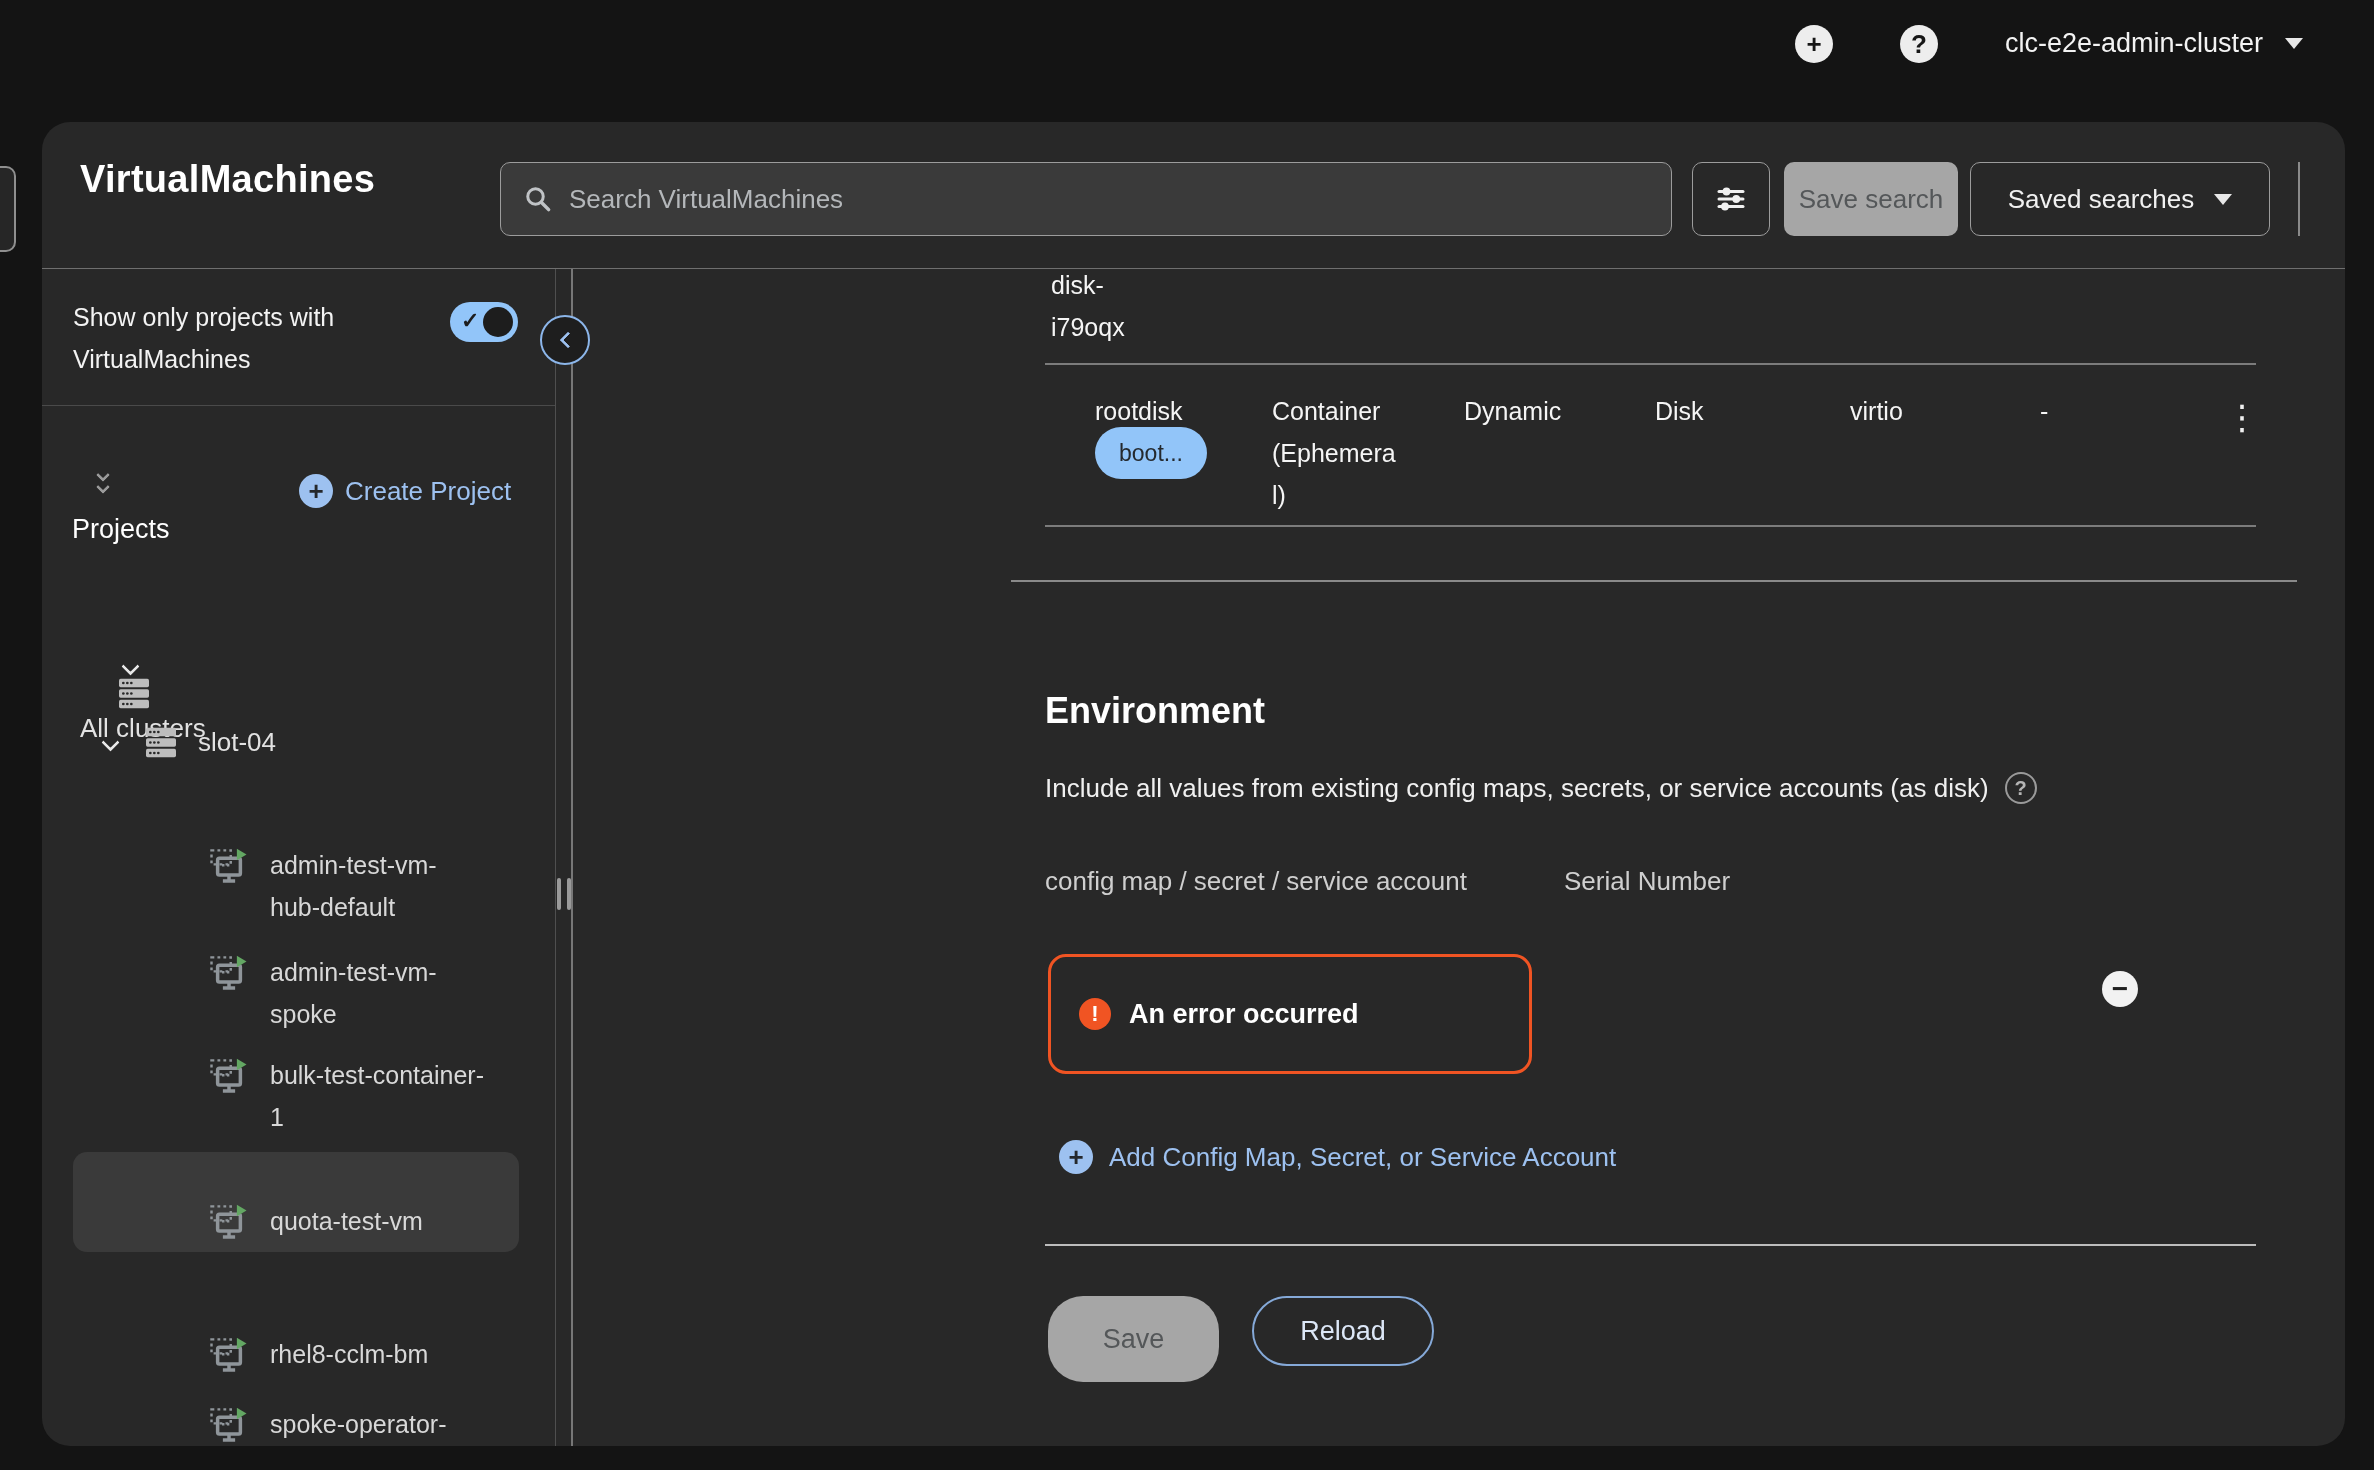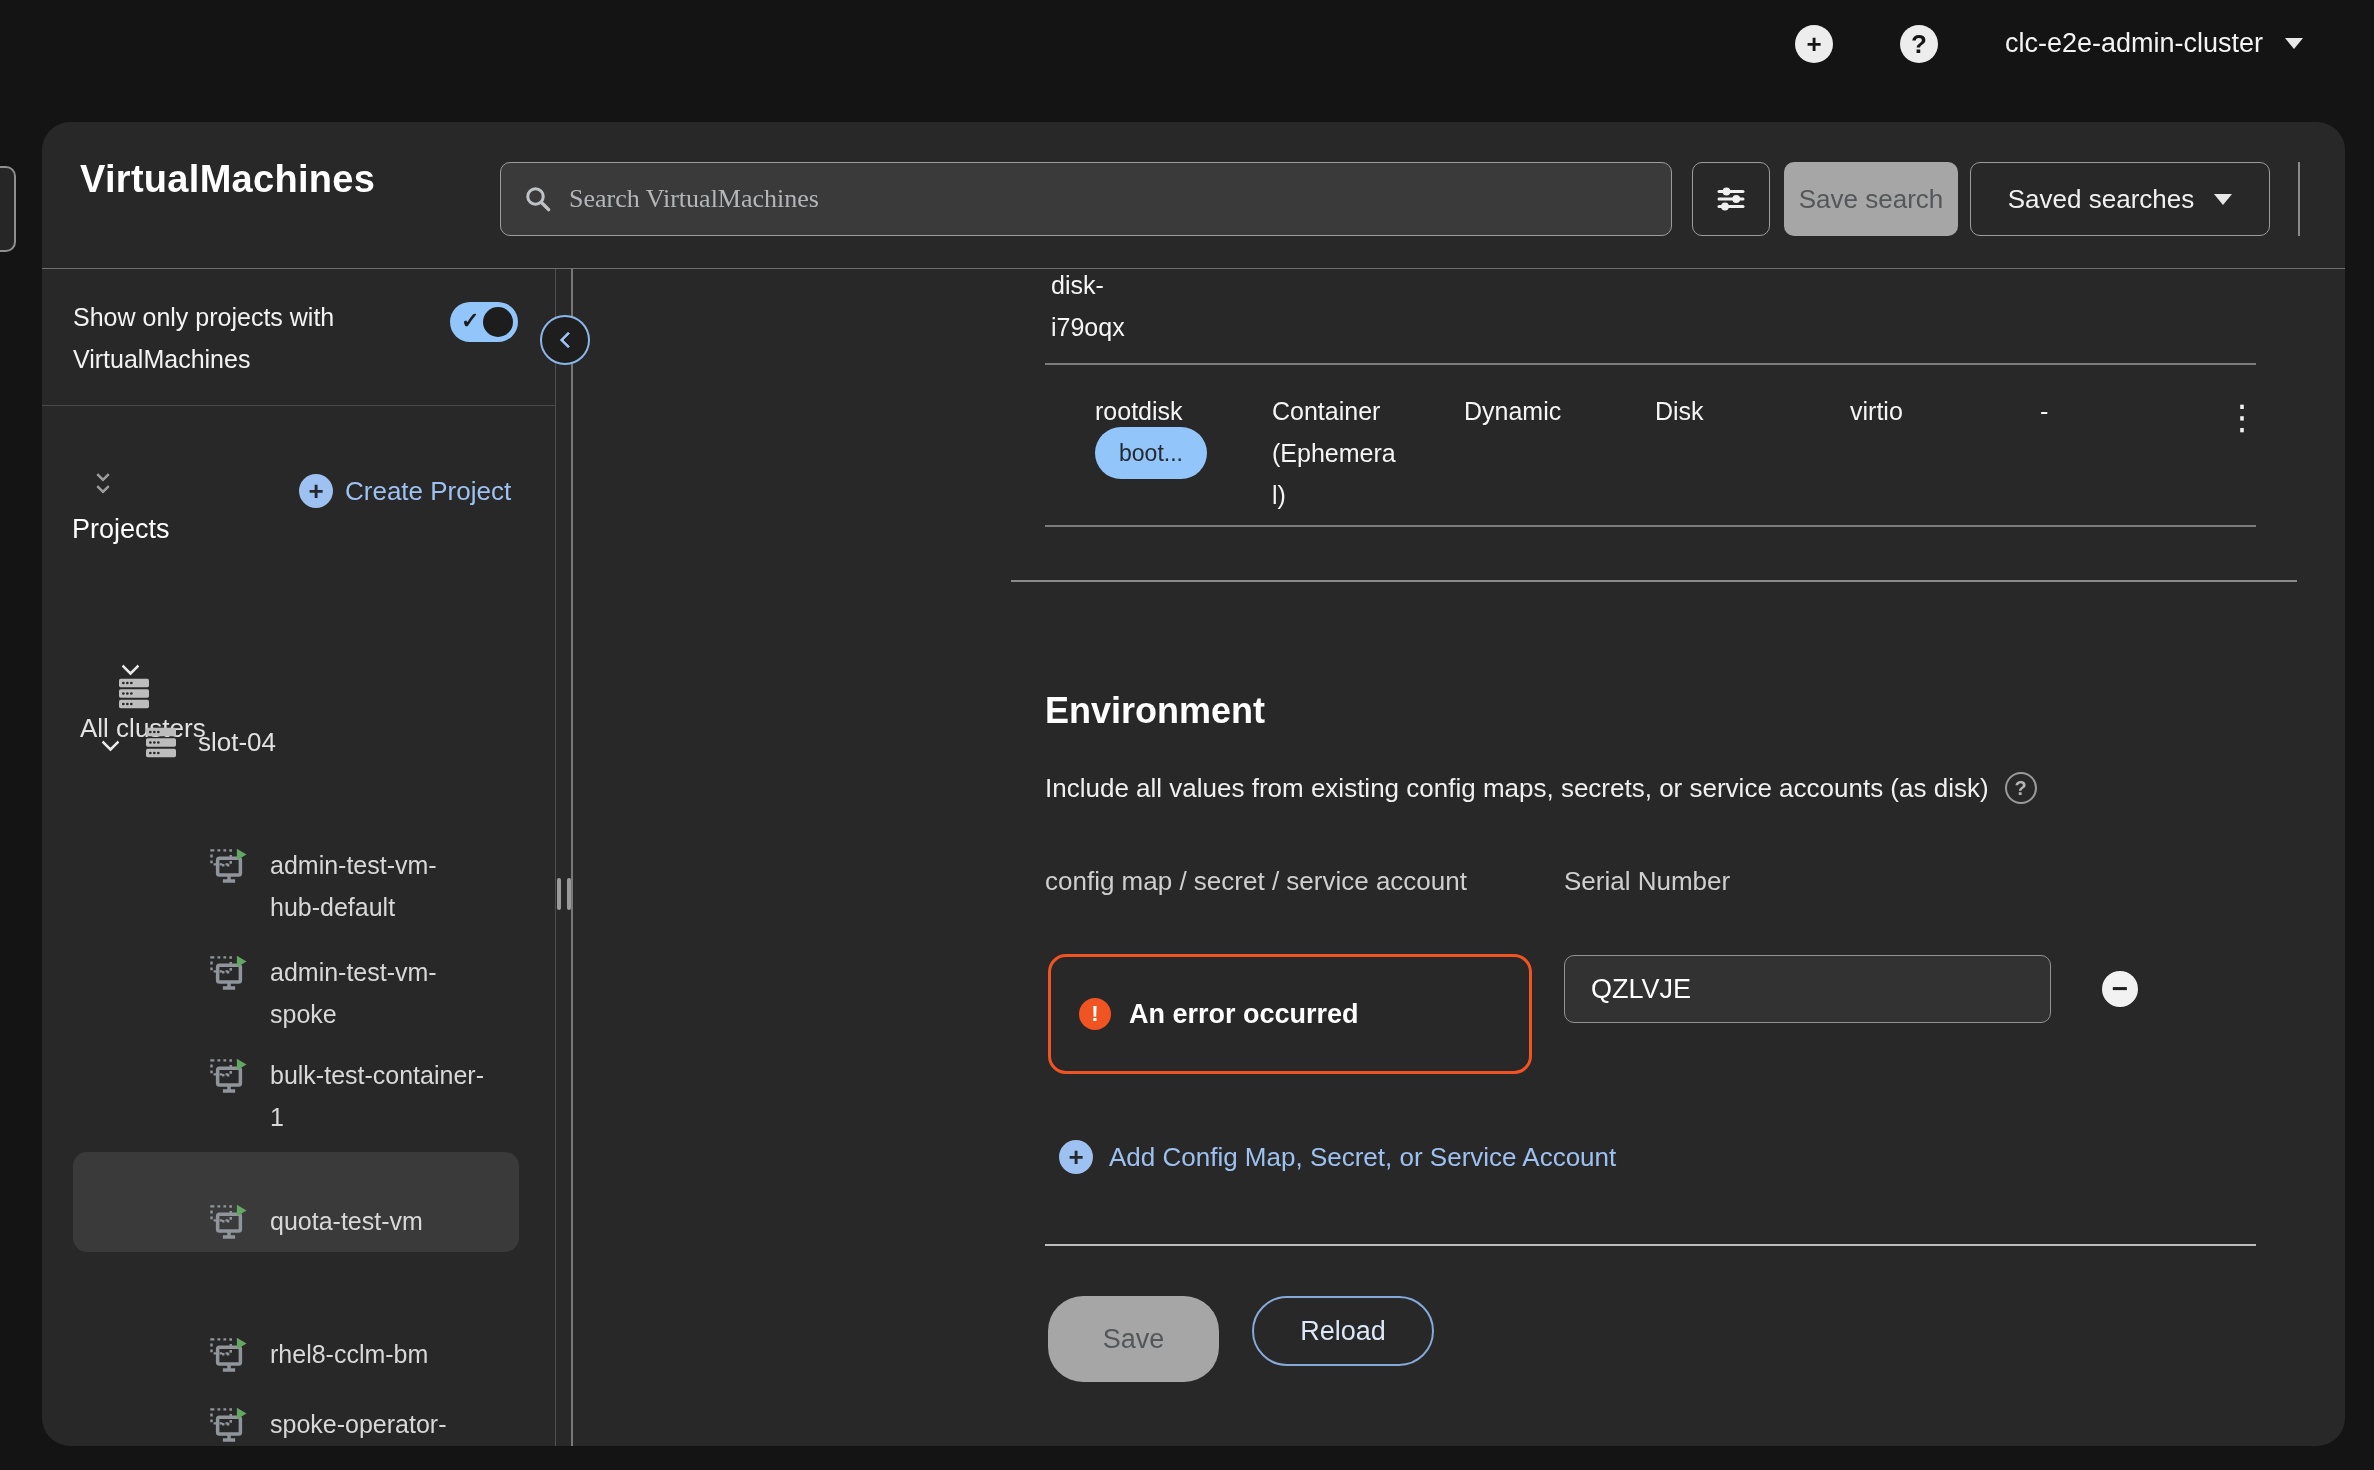--- a/index.html
+++ b/index.html
@@ -24,21 +24,21 @@
 
   
   #panel { left:42px; top:122px; width:2303px; height:1324px; background:#282828;
     border-radius:28px; overflow:hidden; }
 
   
   #page-title { left:38px; top:36px; font-size:38px; font-weight:700; color:#ffffff; letter-spacing:.3px; }
   #searchbox { left:458px; top:40px; width:1172px; height:74px; border:1px solid #9c9c9c;
     border-radius:10px; background:#3a3a3a; display:flex; align-items:center; padding:0 22px; gap:16px; }
   #searchbox input { flex:1; background:transparent; border:none; outline:none;
-    color:#cfcfcf; font-size:26px; font-family:Liberation Serif, serif; }
+    color:#cfcfcf; font-size:26px; font-family:Liberation Sans, sans-serif; }
   #searchbox input::placeholder { color:#b4b7ba; }
   #filter-btn { left:1650px; top:40px; width:78px; height:74px; border:1px solid #9c9c9c;
     border-radius:10px; background:transparent; display:flex; align-items:center; justify-content:center; cursor:pointer; }
   #save-search-btn { left:1742px; top:40px; width:174px; height:74px; border:none; border-radius:10px;
     background:#a6a6a6; color:#545759; font-size:26px; font-family:Liberation Sans, sans-serif; }
   #saved-searches-btn { left:1928px; top:40px; width:300px; height:74px; border:1px solid #9c9c9c;
     border-radius:10px; background:transparent; color:#f1f1f1; font-size:26px; cursor:pointer;
     display:flex; align-items:center; justify-content:center; gap:20px; font-family:"Liberation Sans",sans-serif; }
   #hdr-vdivider { left:2256px; top:40px; width:2px; height:74px; background:#8a8a8a; }
   #hdr-divider { left:0; top:146px; width:2303px; height:1px; background:#6f6f6f; }
@@ -359,21 +359,20 @@
   <div id="env-col1" class="abs">config map / secret / service account</div>
   <div id="env-col2" class="abs">Serial Number</div>
 
   <div id="error-box" class="abs">
     <span id="error-icon">
         <span>!</span>
       </span>
     <span id="error-text">An error occurred</span>
   </div>
 
-  <input id="serial-input" class="abs" type="text" value="QZLVJE" style="">
 
   <div id="remove-btn" class="abs">
     <span>−</span>
   </div>
 
   <div id="add-row" class="abs">
     <span class="plus-circle-blue">
         <span>+</span>
       </span>
     <span id="add-label">Add Config Map, Secret, or Service Account</span>

